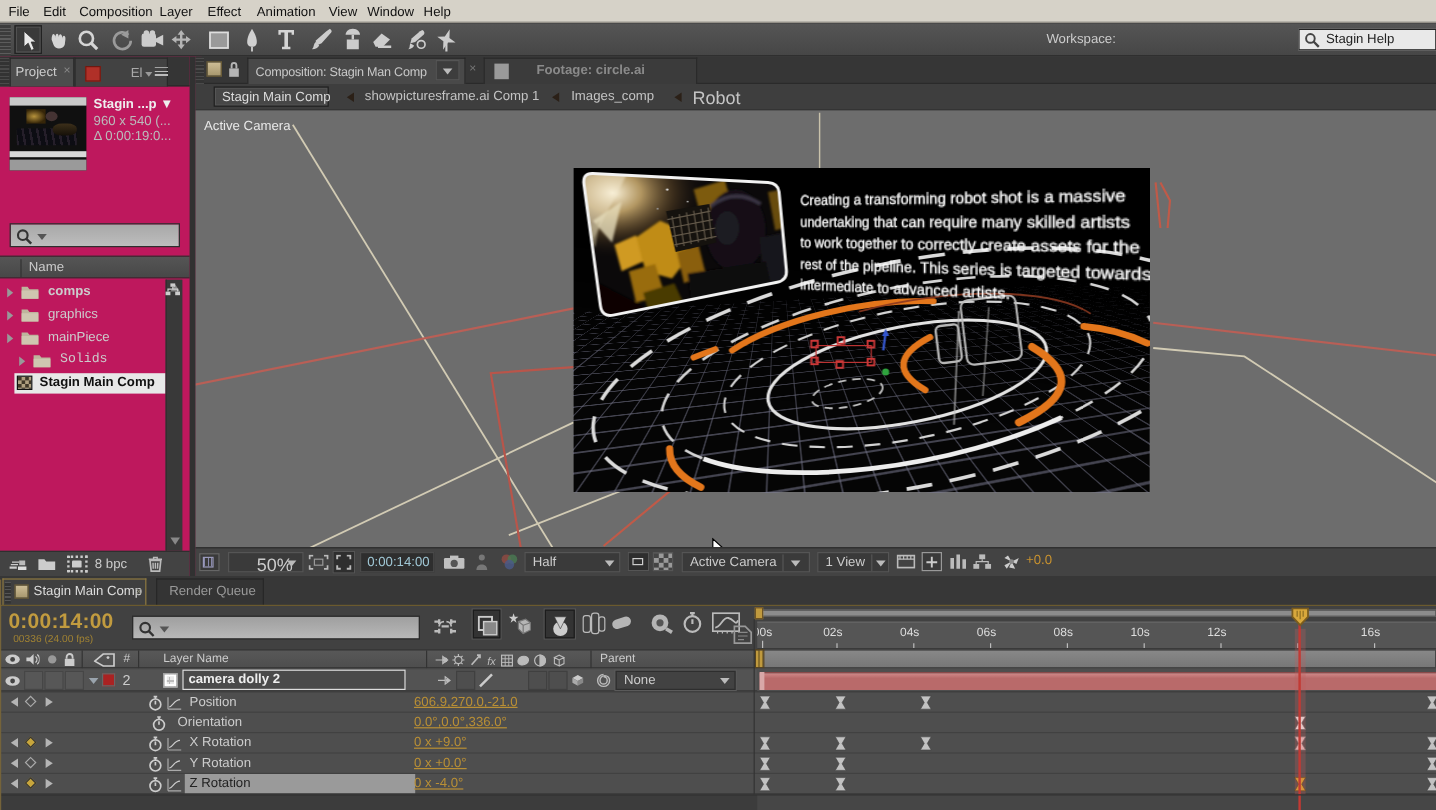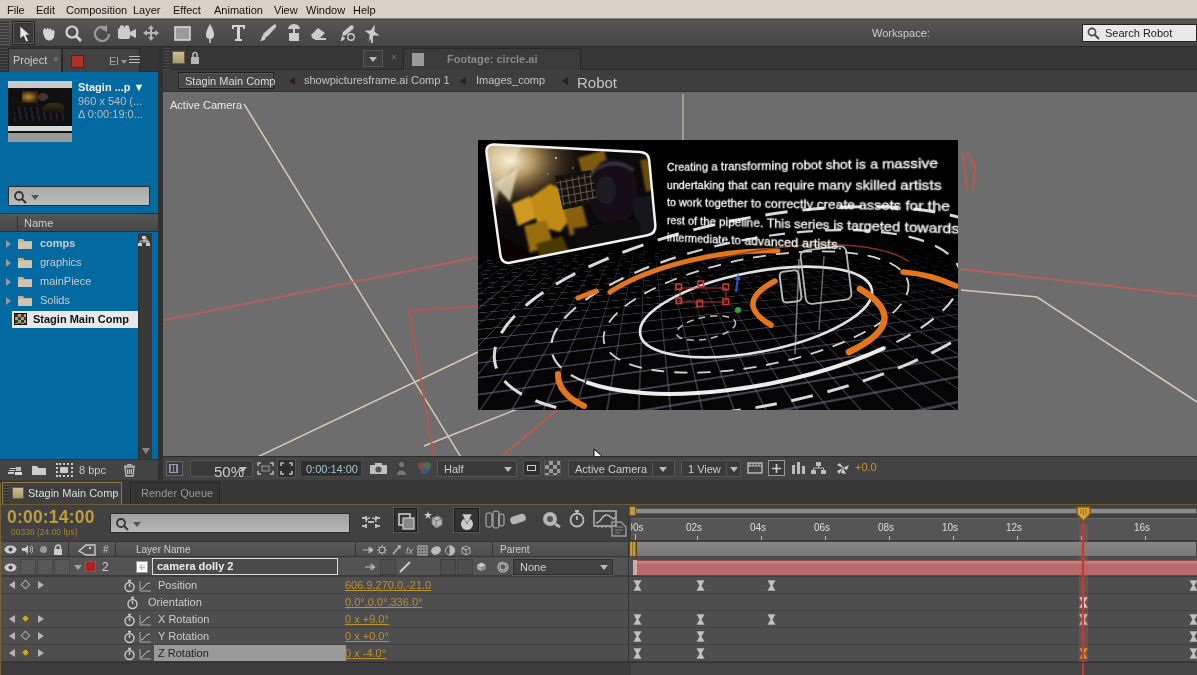--- a/index.html
+++ b/index.html
@@ -85,25 +85,25 @@
   <span class="a tx" style="left:872px;top:7px;color:#ccc;font-size:11px">Workspace:</span>
   <div class="a" style="left:940px;top:4px;width:135px;height:18px;background:#393939;border:1px solid #1e1e1e;box-shadow:0 0 0 1px #5a5a5a;margin-top:31px;">
     <span class="a tx" style="left:6px;top:2px;color:#ccc;font-size:11px">Effects</span>
     <div class="a" style="right:3px;top:6px;width:0;height:0;border:4px solid transparent;border-top:5px solid #bbb"></div>
   </div>
   <div class="a" style="left:1082px;top:4px;width:115px;height:18px;background:#e9e9e9;border:1px solid #222;">
     <svg class="a" style="left:3px;top:1px" width="15" height="15" viewBox="0 0 15 15">
         <circle cx="6" cy="6" r="3.6" fill="none" stroke="#444" stroke-width="1.6"></circle>
         <line x1="8.6" y1="8.6" x2="13" y2="13" stroke="#444" stroke-width="2"></line>
       </svg>
-    <span class="a tx" style="left:22px;top:2px;color:#222;font-size:11px">Search Robot</span>
+    <span class="a tx" style="left:22px;top:2px;color:#222;font-size:11px">Stagin Help</span>
   </div>
 </div>
 
-<div class="a" id="projpanel" style="left:0;top:47px;width:168px;height:433px;background:#0369a1;">
+<div class="a" id="projpanel" style="left:0;top:47px;width:168px;height:433px;background:#be185d;">
 
   <div class="a" style="left:0;top:0;width:158px;height:25px;background:#353535;border-bottom:1px solid #2a2a2a;">
     <div class="a" style="left:0;top:1px;width:8px;height:24px;background:repeating-linear-gradient(#4a4a4a 0 1px,#333 1px 3px)"></div>
     <div class="a" style="left:8px;top:1px;width:54px;height:24px;background:#4d4d4d;border:1px solid #292929;border-bottom:none;">
       <span class="a tx" style="left:4px;top:5px;font-size:11px;color:#ccc">Project</span>
       <span class="a tx" style="left:44px;top:5px;font-size:10px;color:#888">×</span>
     </div>
     <div class="a" style="left:62px;top:1px;width:78px;height:24px;background:#424242;border:1px solid #292929;border-bottom:none;">
       <div class="a" style="left:8px;top:6px;width:13px;height:13px;background:#b03028;border:1px solid #701810"></div>
       <span class="a tx" style="left:46px;top:6px;font-size:11px;color:#aaa">El</span>
@@ -157,21 +157,21 @@
     <span class="a tx" style="left:40px;top:3px;font-size:11px;color:#ccc">graphics</span>
   </div>
   <div class="a" style="left:0;top:225px;width:138px;height:19px;">
     <div class="a" style="left:6px;top:6px;width:0;height:0;border:4px solid transparent;border-left:5px solid #999"></div>
     <svg class="a" style="left:17px;top:3px" width="16" height="13" viewBox="0 0 16 13">
         <path d="M1 2 L6 2 L7.5 4 L15 4 L15 12 L1 12 Z" fill="#beb49c"></path>
         <path d="M1 5 L15 5 L15 12 L1 12 Z" fill="#cfc6b0"></path>
       </svg>
     <span class="a tx" style="left:40px;top:3px;font-size:11px;color:#ccc">mainPiece</span>
   </div>
-  <div class="a" style="left:0;top:244px;width:138px;height:19px;">
+  <div class="a" style="left:10px;top:244px;width:138px;height:19px;font-family:Liberation Mono, monospace;">
     <div class="a" style="left:6px;top:6px;width:0;height:0;border:4px solid transparent;border-left:5px solid #999"></div>
     <svg class="a" style="left:17px;top:3px" width="16" height="13" viewBox="0 0 16 13">
         <path d="M1 2 L6 2 L7.5 4 L15 4 L15 12 L1 12 Z" fill="#beb49c"></path>
         <path d="M1 5 L15 5 L15 12 L1 12 Z" fill="#cfc6b0"></path>
       </svg>
     <span class="a tx" style="left:40px;top:3px;font-size:11px;color:#ccc">Solids</span>
   </div>
   <div class="a" style="left:0;top:263px;width:138px;height:19px;">
     <div class="a" style="left:12px;top:1px;width:126px;height:17px;background:#e8e8e8"></div>
     <div class="a" style="left:14px;top:3px;width:13px;height:12px;background:#333;border:1px solid #111;background:repeating-conic-gradient(#b0a080 0 25%,#403828 0 50%) 0 0/6px 6px"></div>
@@ -217,20 +217,23 @@
 
 <div class="a" id="comppanel" style="left:163px;top:47px;width:1034px;height:433px;background:#404040;">
 
   <div class="a" style="left:0;top:0;width:1034px;height:23px;background:#363636;border-bottom:1px solid #2a2a2a;">
     <div class="a" style="left:0;top:1px;width:7px;height:22px;background:repeating-linear-gradient(#4a4a4a 0 1px,#333 1px 3px)"></div>
     <div class="a" style="left:9px;top:4px;width:13px;height:13px;background:linear-gradient(#cdbd96,#a8986e);border:1px solid #6a5c38"></div>
     <svg class="a" style="left:26px;top:4px" width="12" height="14" viewBox="0 0 12 14">
         <rect x="2" y="6" width="8" height="7" fill="#b5b5b5"></rect>
         <path d="M4 6 V3.5 a2 2 0 0 1 4 0 V6" fill="none" stroke="#b5b5b5" stroke-width="1.6"></path>
       </svg>
+    <div class="a" style="left:43px;top:1px;width:182px;height:22px;background:#494949;border:1px solid #272727;border-bottom:none;">
+      <span class="a tx" style="left:6px;top:5px;font-size:10.5px;letter-spacing:-.2px;color:#c8c8c8">Composition: Stagin Man Comp</span>
+    </div>
     <div class="a" style="left:200px;top:3px;width:20px;height:17px;background:#3d3d3d;border:1px solid #555;">
       <div class="a" style="left:5px;top:6px;width:0;height:0;border:4px solid transparent;border-top:5px solid #bbb"></div>
     </div>
     <span class="a tx" style="left:228px;top:5px;font-size:10px;color:#777">×</span>
     <div class="a" style="left:240px;top:1px;width:178px;height:22px;background:#3b3b3b;border:1px solid #2a2a2a;border-bottom:none;font-weight:bold;">
       <div class="a" style="left:8px;top:4px;width:12px;height:13px;background:#9a9a9a"></div>
       <span class="a tx" style="left:43px;top:4px;font-size:11px;color:#8a8a8a">Footage: circle.ai</span>
     </div>
   </div>
 

